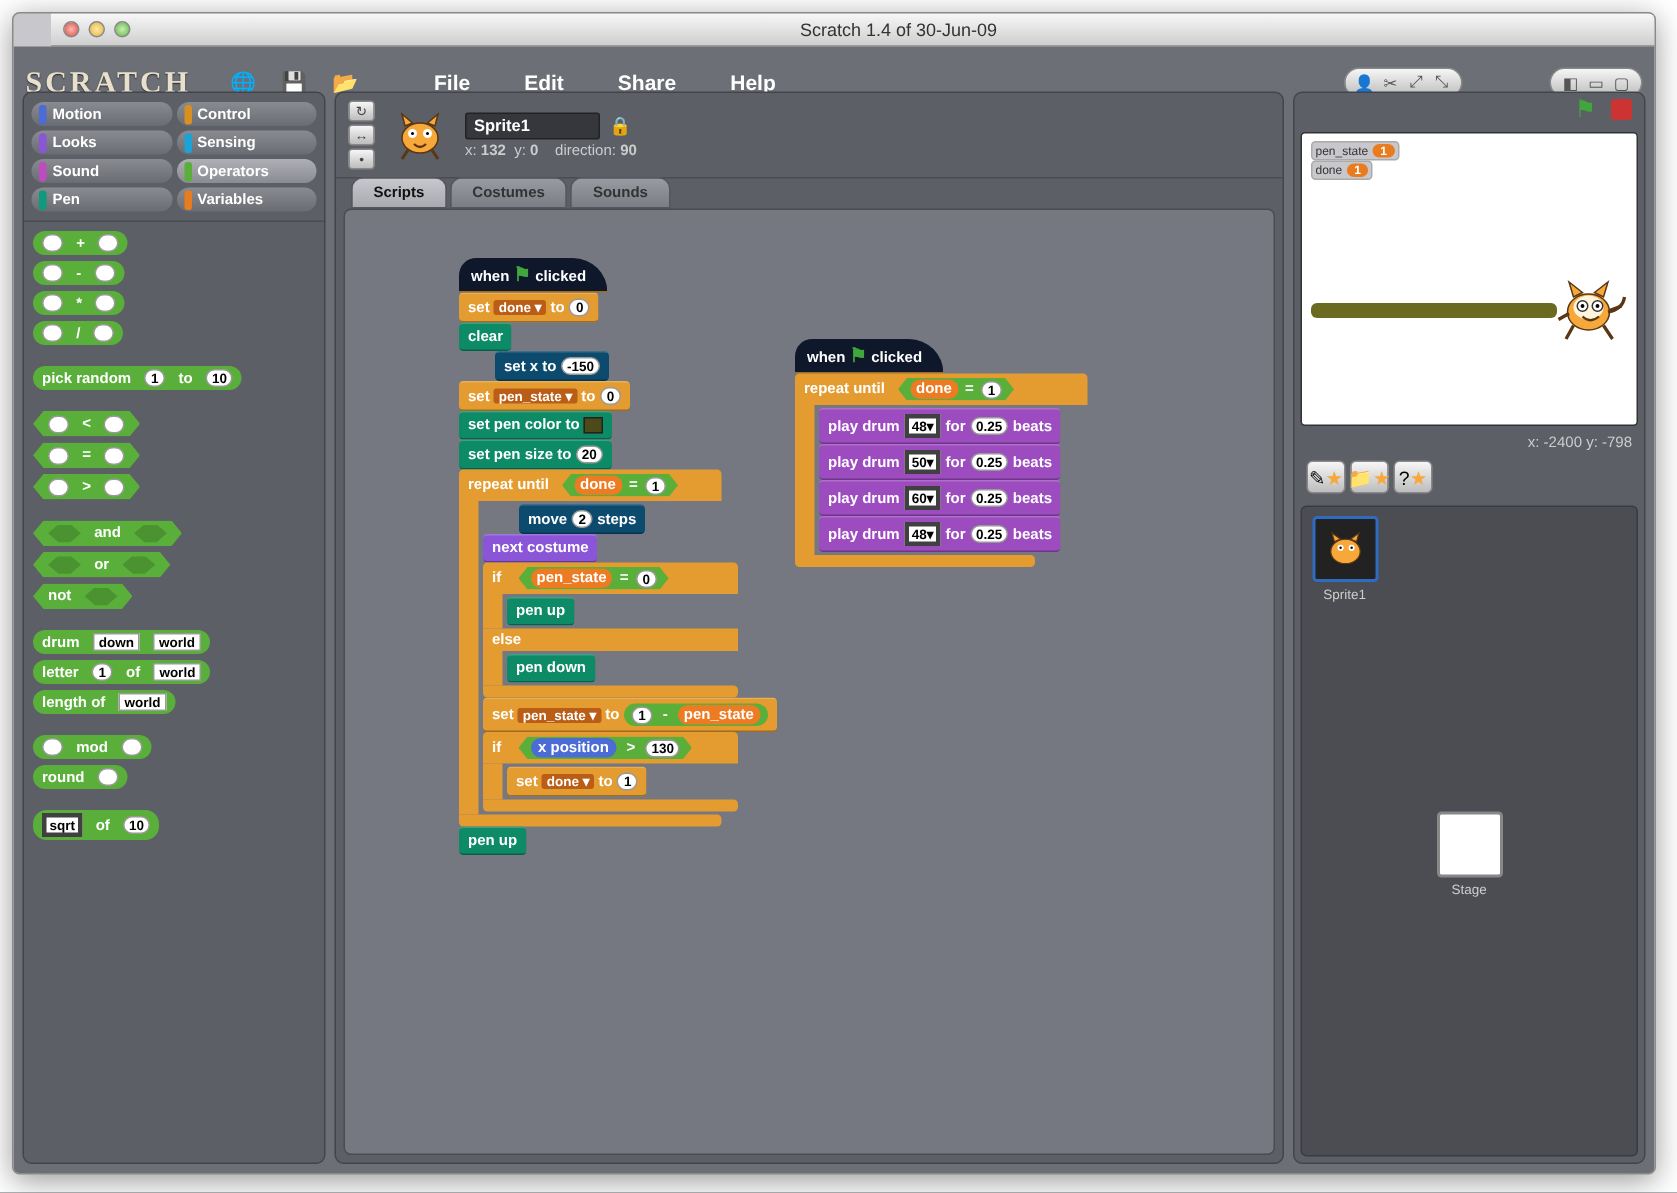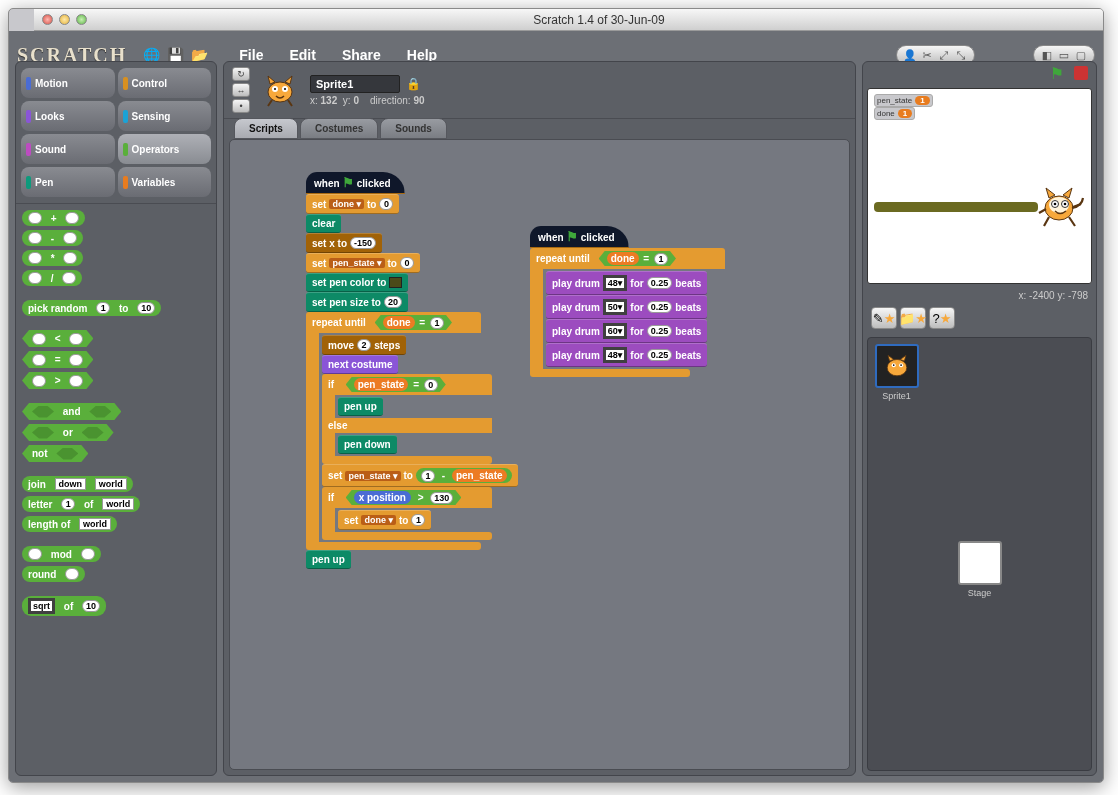--- a/index.html
+++ b/index.html
@@ -34,21 +34,21 @@
   .tl-yel { background: radial-gradient(#ffe9a8,#e4b23a); }
   .tl-grn { background: radial-gradient(#c7f0b2,#5fb548); }
   .tl-title { flex: 1; text-align: center; }
   
   .chrome {
     position: absolute; top: 22px; left: 0; right: 0; bottom: 0;
     background: #6c6f75;
   }
   .menubar {
     height: 48px;
-    display: flex; align-items: center; gap: 6px;
+    display: flex; align-items: center; gap: 16px;
     padding: 0 8px;
   }
   .logo {
     font-family: "Comic Sans MS", cursive;
     font-size: 20px; font-weight: bold; letter-spacing: 2px;
     color: #e8e0cc;
     text-shadow: 0 1px 1px #222;
     margin-right: 10px;
   }
   .menubar .tbtn {
@@ -86,21 +86,21 @@
   .col-center { flex: 1; }
   .col-right { width: 235px; }
   
   .category-grid {
     padding: 6px 5px;
     display: grid; grid-template-columns: 1fr 1fr; gap: 3px;
     border-bottom: 1px solid #4a4c52;
   }
   .cat {
     display: flex; align-items: center;
-    height: 30px;
+    height: 16px;
     background: linear-gradient(#898b91,#6a6c73);
     border-radius: 8px;
     padding: 0 5px;
     font-size: 10px; font-weight: bold; color: #fff;
     cursor: default;
   }
   .cat .dot {
     width: 5px; height: 13px; border-radius: 2px;
     margin-right: 4px;
   }
@@ -285,21 +285,21 @@
   .s-c-foot {
     height: 8px; width: 70px;
     border-radius: 0 3px 3px 3px;
   }
   .s-c-mid {
     padding: 2px 6px;
     display: flex; align-items: center;
   }
   .c-orange { background: #e49b30; }
   .c-orange-b .s-c-body { border-color: #e49b30; }
-  .c-blue { background: #a16207; }
+  .c-blue { background: #0c4a6e; margin-left: 24px; }
   .c-purple { background: #9c4cbf; }
   .c-pen { background: #0d8a66; }
   .greenpill {
     background: #5aaf3b; border-radius: 9px;
     padding: 1px 5px; display: inline-flex; align-items: center; gap: 2px;
   }
   .greenhex {
     background: #5aaf3b;
     clip-path: polygon(6px 0, calc(100% - 6px) 0, 100% 50%, calc(100% - 6px) 100%, 6px 100%, 0 50%);
     padding: 1px 8px; display: inline-flex; align-items: center; gap: 2px;
@@ -415,21 +415,21 @@
           <span class="blk pill green"><span>pick random</span>&nbsp;<span class="slot">1</span>&nbsp;<span>to</span>&nbsp;<span class="slot">10</span></span><br>
           <div class="sep"></div>
           <span class="blk hexb green"><span class="slot"></span>&nbsp;<span>&lt;</span>&nbsp;<span class="slot"></span></span><br>
           <span class="blk hexb green"><span class="slot"></span>&nbsp;<span>=</span>&nbsp;<span class="slot"></span></span><br>
           <span class="blk hexb green"><span class="slot"></span>&nbsp;<span>&gt;</span>&nbsp;<span class="slot"></span></span><br>
           <div class="sep"></div>
           <span class="blk hexb green"><span class="hexb" style="background:#4a9330;width:22px;height:12px"></span>&nbsp;<span>and</span>&nbsp;<span class="hexb" style="background:#4a9330;width:22px;height:12px"></span></span><br>
           <span class="blk hexb green"><span class="hexb" style="background:#4a9330;width:22px;height:12px"></span>&nbsp;<span>or</span>&nbsp;<span class="hexb" style="background:#4a9330;width:22px;height:12px"></span></span><br>
           <span class="blk hexb green"><span>not</span>&nbsp;<span class="hexb" style="background:#4a9330;width:22px;height:12px"></span></span><br>
           <div class="sep"></div>
-          <span class="blk pill green"><span>join</span>&nbsp;<span class="slotrect">down</span>&nbsp;<span class="slotrect">world</span></span><br>
+          <span class="blk pill green"><span>drum</span>&nbsp;<span class="slotrect">down</span>&nbsp;<span class="slotrect">world</span></span><br>
           <span class="blk pill green"><span>letter</span>&nbsp;<span class="slot">1</span>&nbsp;<span>of</span>&nbsp;<span class="slotrect">world</span></span><br>
           <span class="blk pill green"><span>length of</span>&nbsp;<span class="slotrect">world</span></span><br>
           <div class="sep"></div>
           <span class="blk pill green"><span class="slot"></span>&nbsp;<span>mod</span>&nbsp;<span class="slot"></span></span><br>
           <span class="blk pill green"><span>round</span>&nbsp;<span class="slot"></span></span><br>
           <div class="sep"></div>
           <span class="blk pill green"><span class="smallsel">sqrt</span>&nbsp;<span>of</span>&nbsp;<span class="slot">10</span></span><br>
         </div>
       </div>
 

